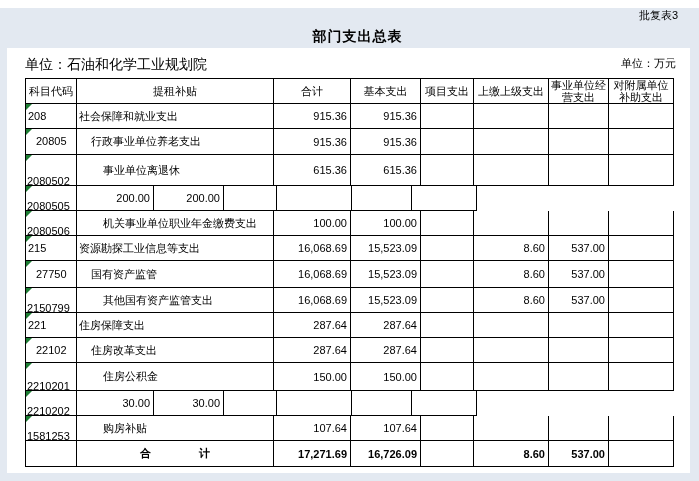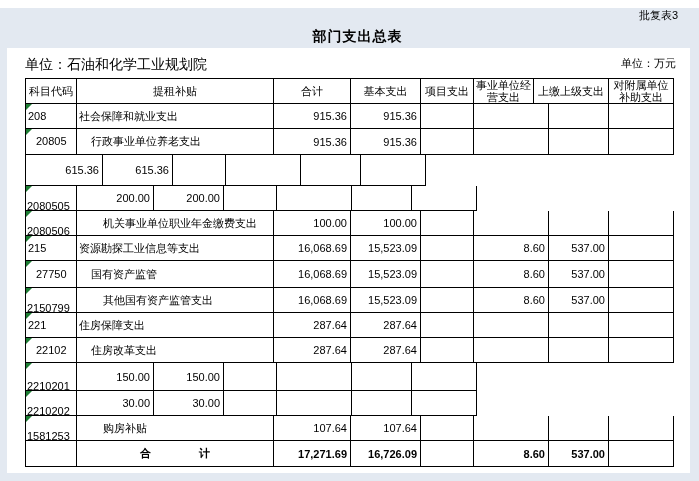--- a/index.html
+++ b/index.html
@@ -38,22 +38,22 @@
   <div class="unit-left">单位：石油和化学工业规划院</div>
   <div class="unit-right">单位：万元</div>
 
   <div class="tbl">
     <div class="row" style="height:25px;">
       <div class="cell hcell" style="width:51px;height:25px;">科目代码</div>
       <div class="cell hcell" style="width:197px;height:25px;">提租补贴</div>
       <div class="cell hcell" style="width:77px;height:25px;">合计</div>
       <div class="cell hcell" style="width:70px;height:25px;">基本支出</div>
       <div class="cell hcell" style="width:53px;height:25px;">项目支出</div>
+      <div class="cell hcell" style="width:75px;height:25px;">上缴上级支出</div>
       <div class="cell hcell" style="width:60px;height:25px;">事业单位经营支出</div>
-      <div class="cell hcell" style="width:75px;height:25px;">上缴上级支出</div>
       <div class="cell hcell" style="width:65px;height:25px;">对附属单位补助支出</div>
     </div>
     <div id="table-body">
         <div class="row">
           <div class="cell" style="width: 51px; height: 25px;">
             <span class="tri"></span>
             <span class="codetxt" style="padding-left: 2px;">208</span>
           </div>
           <div class="cell name" style="width: 197px; height: 25px; padding-left: 2px;">社会保障和就业支出</div>
           <div class="cell num" style="width: 77px; height: 25px;">915.36</div>
@@ -70,20 +70,25 @@
           </div>
           <div class="cell name" style="width: 197px; height: 26px; padding-left: 14px;">行政事业单位养老支出</div>
           <div class="cell num" style="width: 77px; height: 26px;">915.36</div>
           <div class="cell num" style="width: 70px; height: 26px;">915.36</div>
           <div class="cell num" style="width: 53px; height: 26px;"></div>
           <div class="cell num" style="width: 75px; height: 26px;"></div>
           <div class="cell num" style="width: 60px; height: 26px;"></div>
           <div class="cell num" style="width: 65px; height: 26px;"></div>
         </div>
         <div class="row">
+          <div class="cell code-bottom" style="width: 51px; height: 31px;">
+            <span class="tri"></span>
+            <span class="codetxt">2080502</span>
+          </div>
+          <div class="cell name" style="width: 197px; height: 31px; padding-left: 26px;">事业单位离退休</div>
           <div class="cell num" style="width: 77px; height: 31px;">615.36</div>
           <div class="cell num" style="width: 70px; height: 31px;">615.36</div>
           <div class="cell num" style="width: 53px; height: 31px;"></div>
           <div class="cell num" style="width: 75px; height: 31px;"></div>
           <div class="cell num" style="width: 60px; height: 31px;"></div>
           <div class="cell num" style="width: 65px; height: 31px;"></div>
         </div>
         <div class="row">
           <div class="cell code-bottom" style="width: 51px; height: 25px;">
             <span class="tri"></span>
@@ -172,20 +177,21 @@
           <div class="cell num" style="width: 53px; height: 25px;"></div>
           <div class="cell num" style="width: 75px; height: 25px;"></div>
           <div class="cell num" style="width: 60px; height: 25px;"></div>
           <div class="cell num" style="width: 65px; height: 25px;"></div>
         </div>
         <div class="row">
           <div class="cell code-bottom" style="width: 51px; height: 28px;">
             <span class="tri"></span>
             <span class="codetxt">2210201</span>
           </div>
+          <div class="cell name" style="width: 197px; height: 28px; padding-left: 26px;">住房公积金</div>
           <div class="cell num" style="width: 77px; height: 28px;">150.00</div>
           <div class="cell num" style="width: 70px; height: 28px;">150.00</div>
           <div class="cell num" style="width: 53px; height: 28px;"></div>
           <div class="cell num" style="width: 75px; height: 28px;"></div>
           <div class="cell num" style="width: 60px; height: 28px;"></div>
           <div class="cell num" style="width: 65px; height: 28px;"></div>
         </div>
         <div class="row">
           <div class="cell code-bottom" style="width: 51px; height: 25px;">
             <span class="tri"></span>

